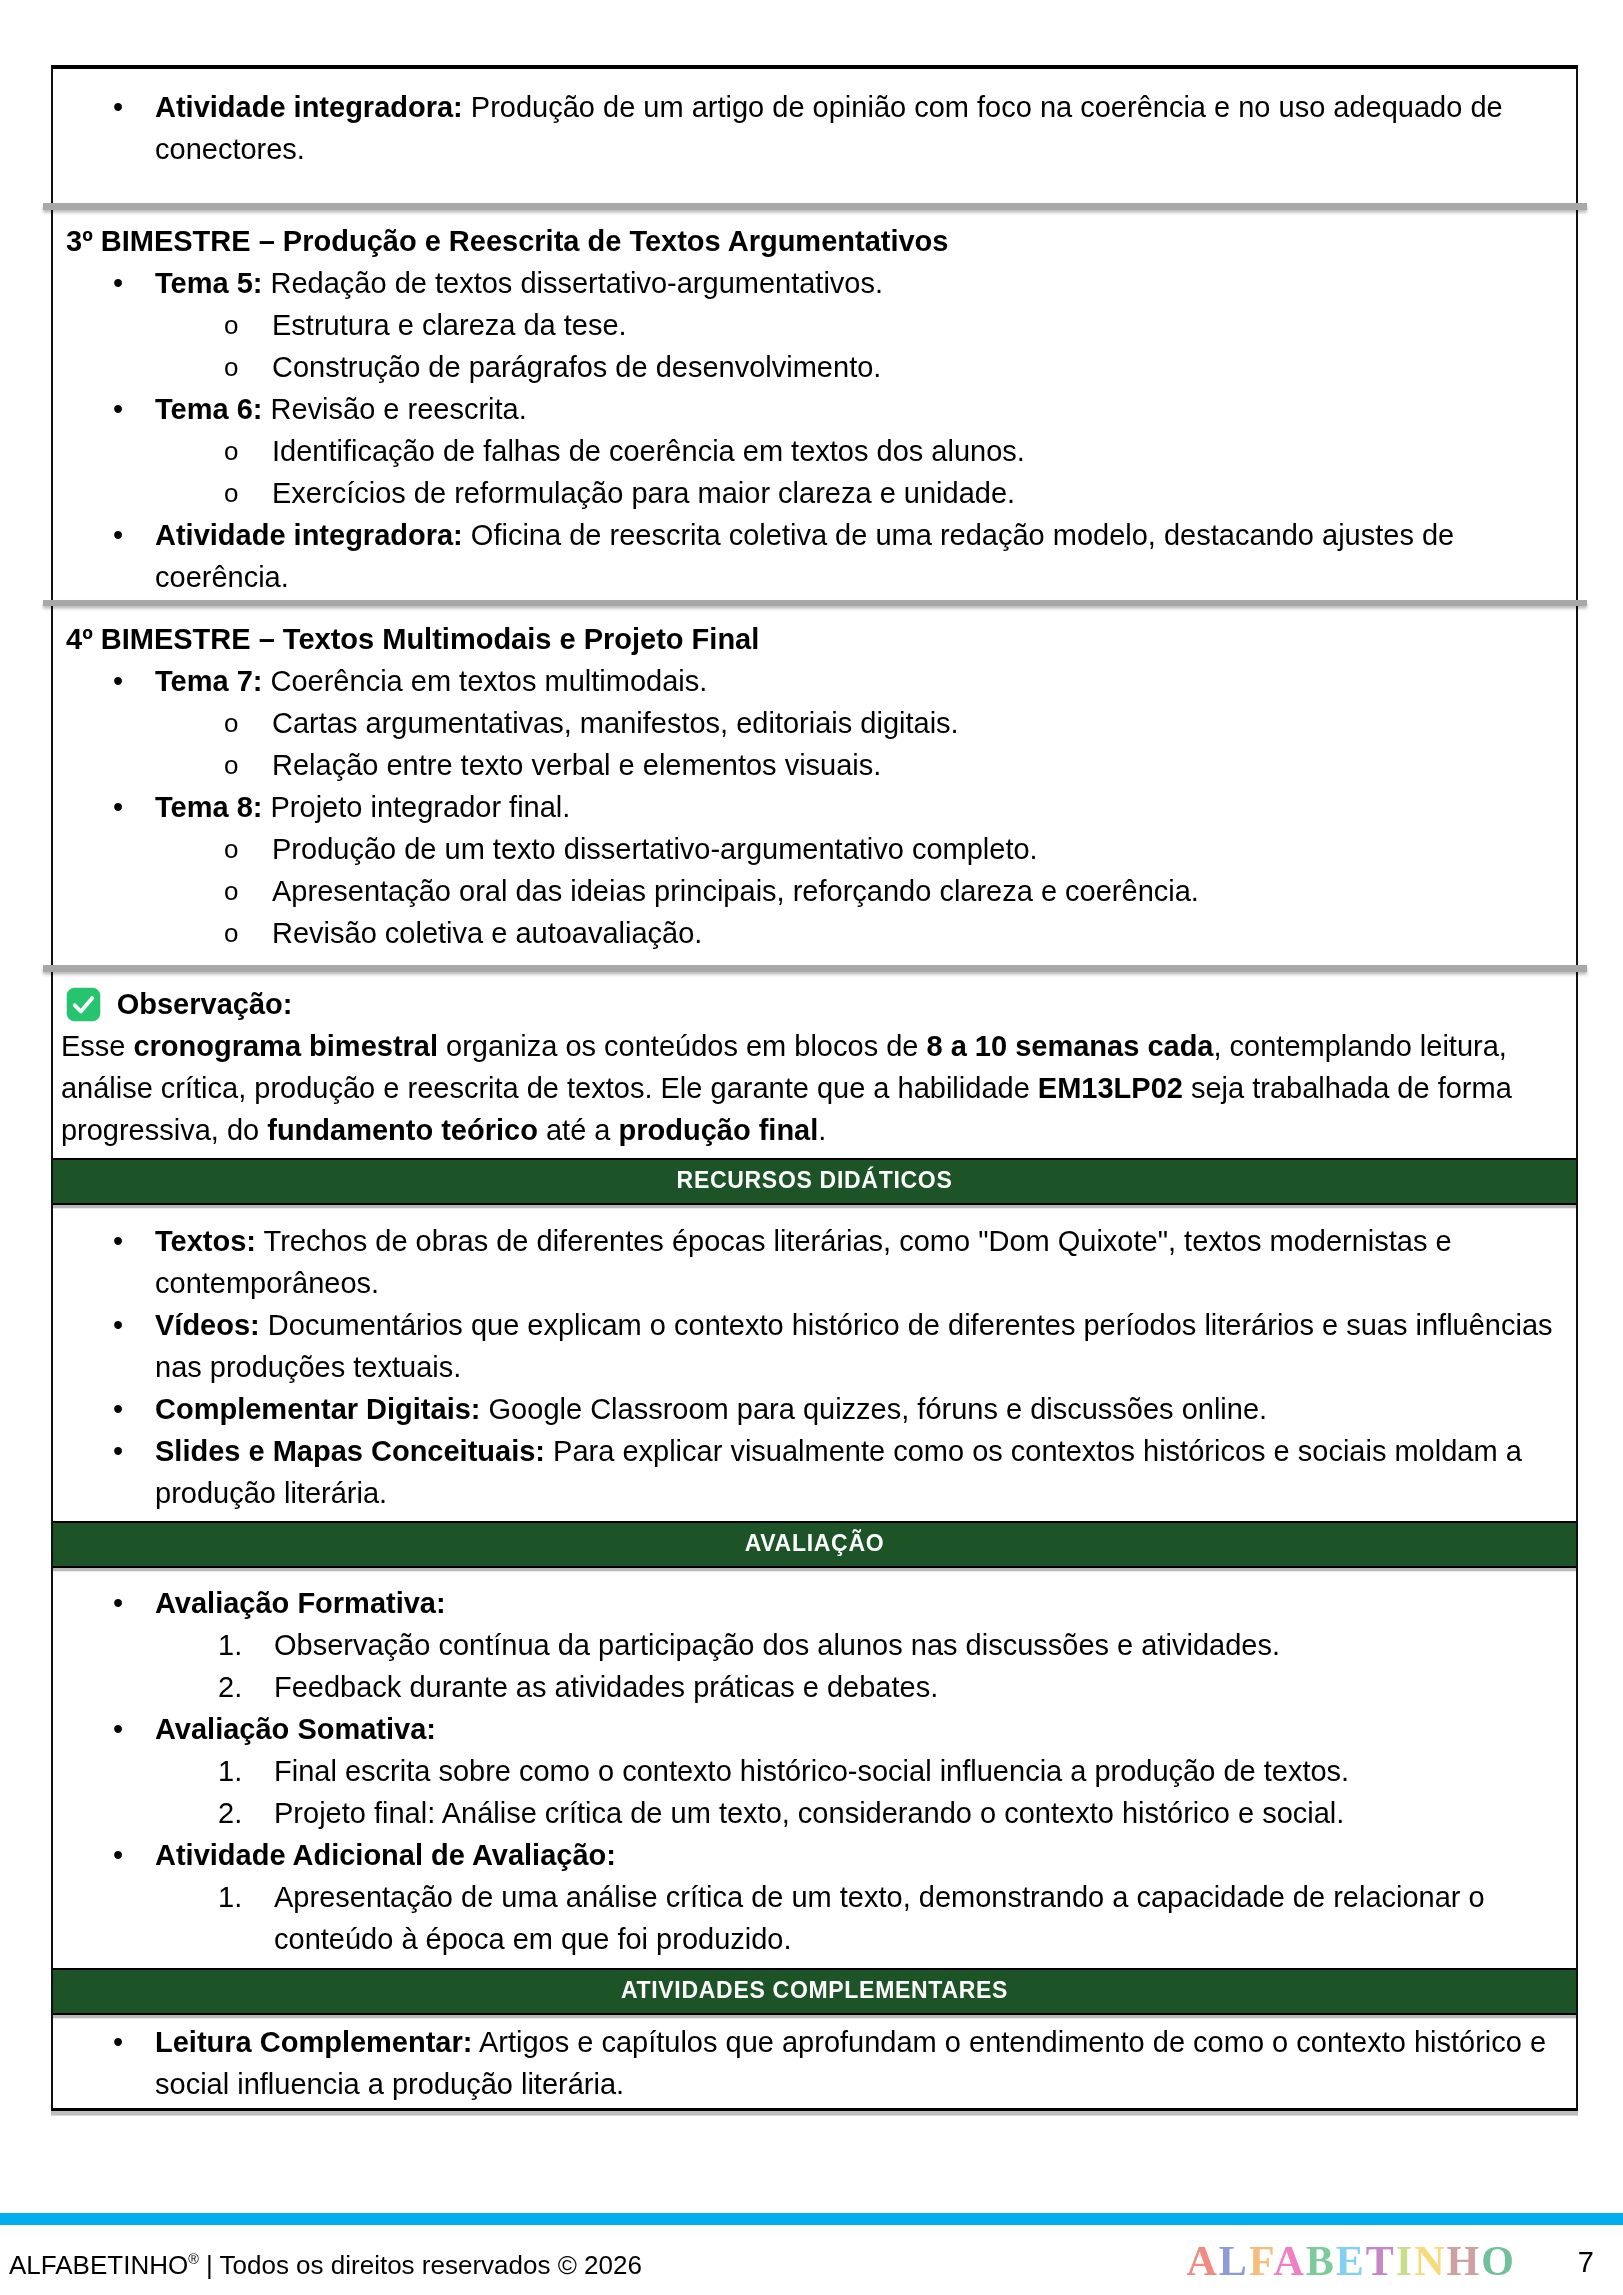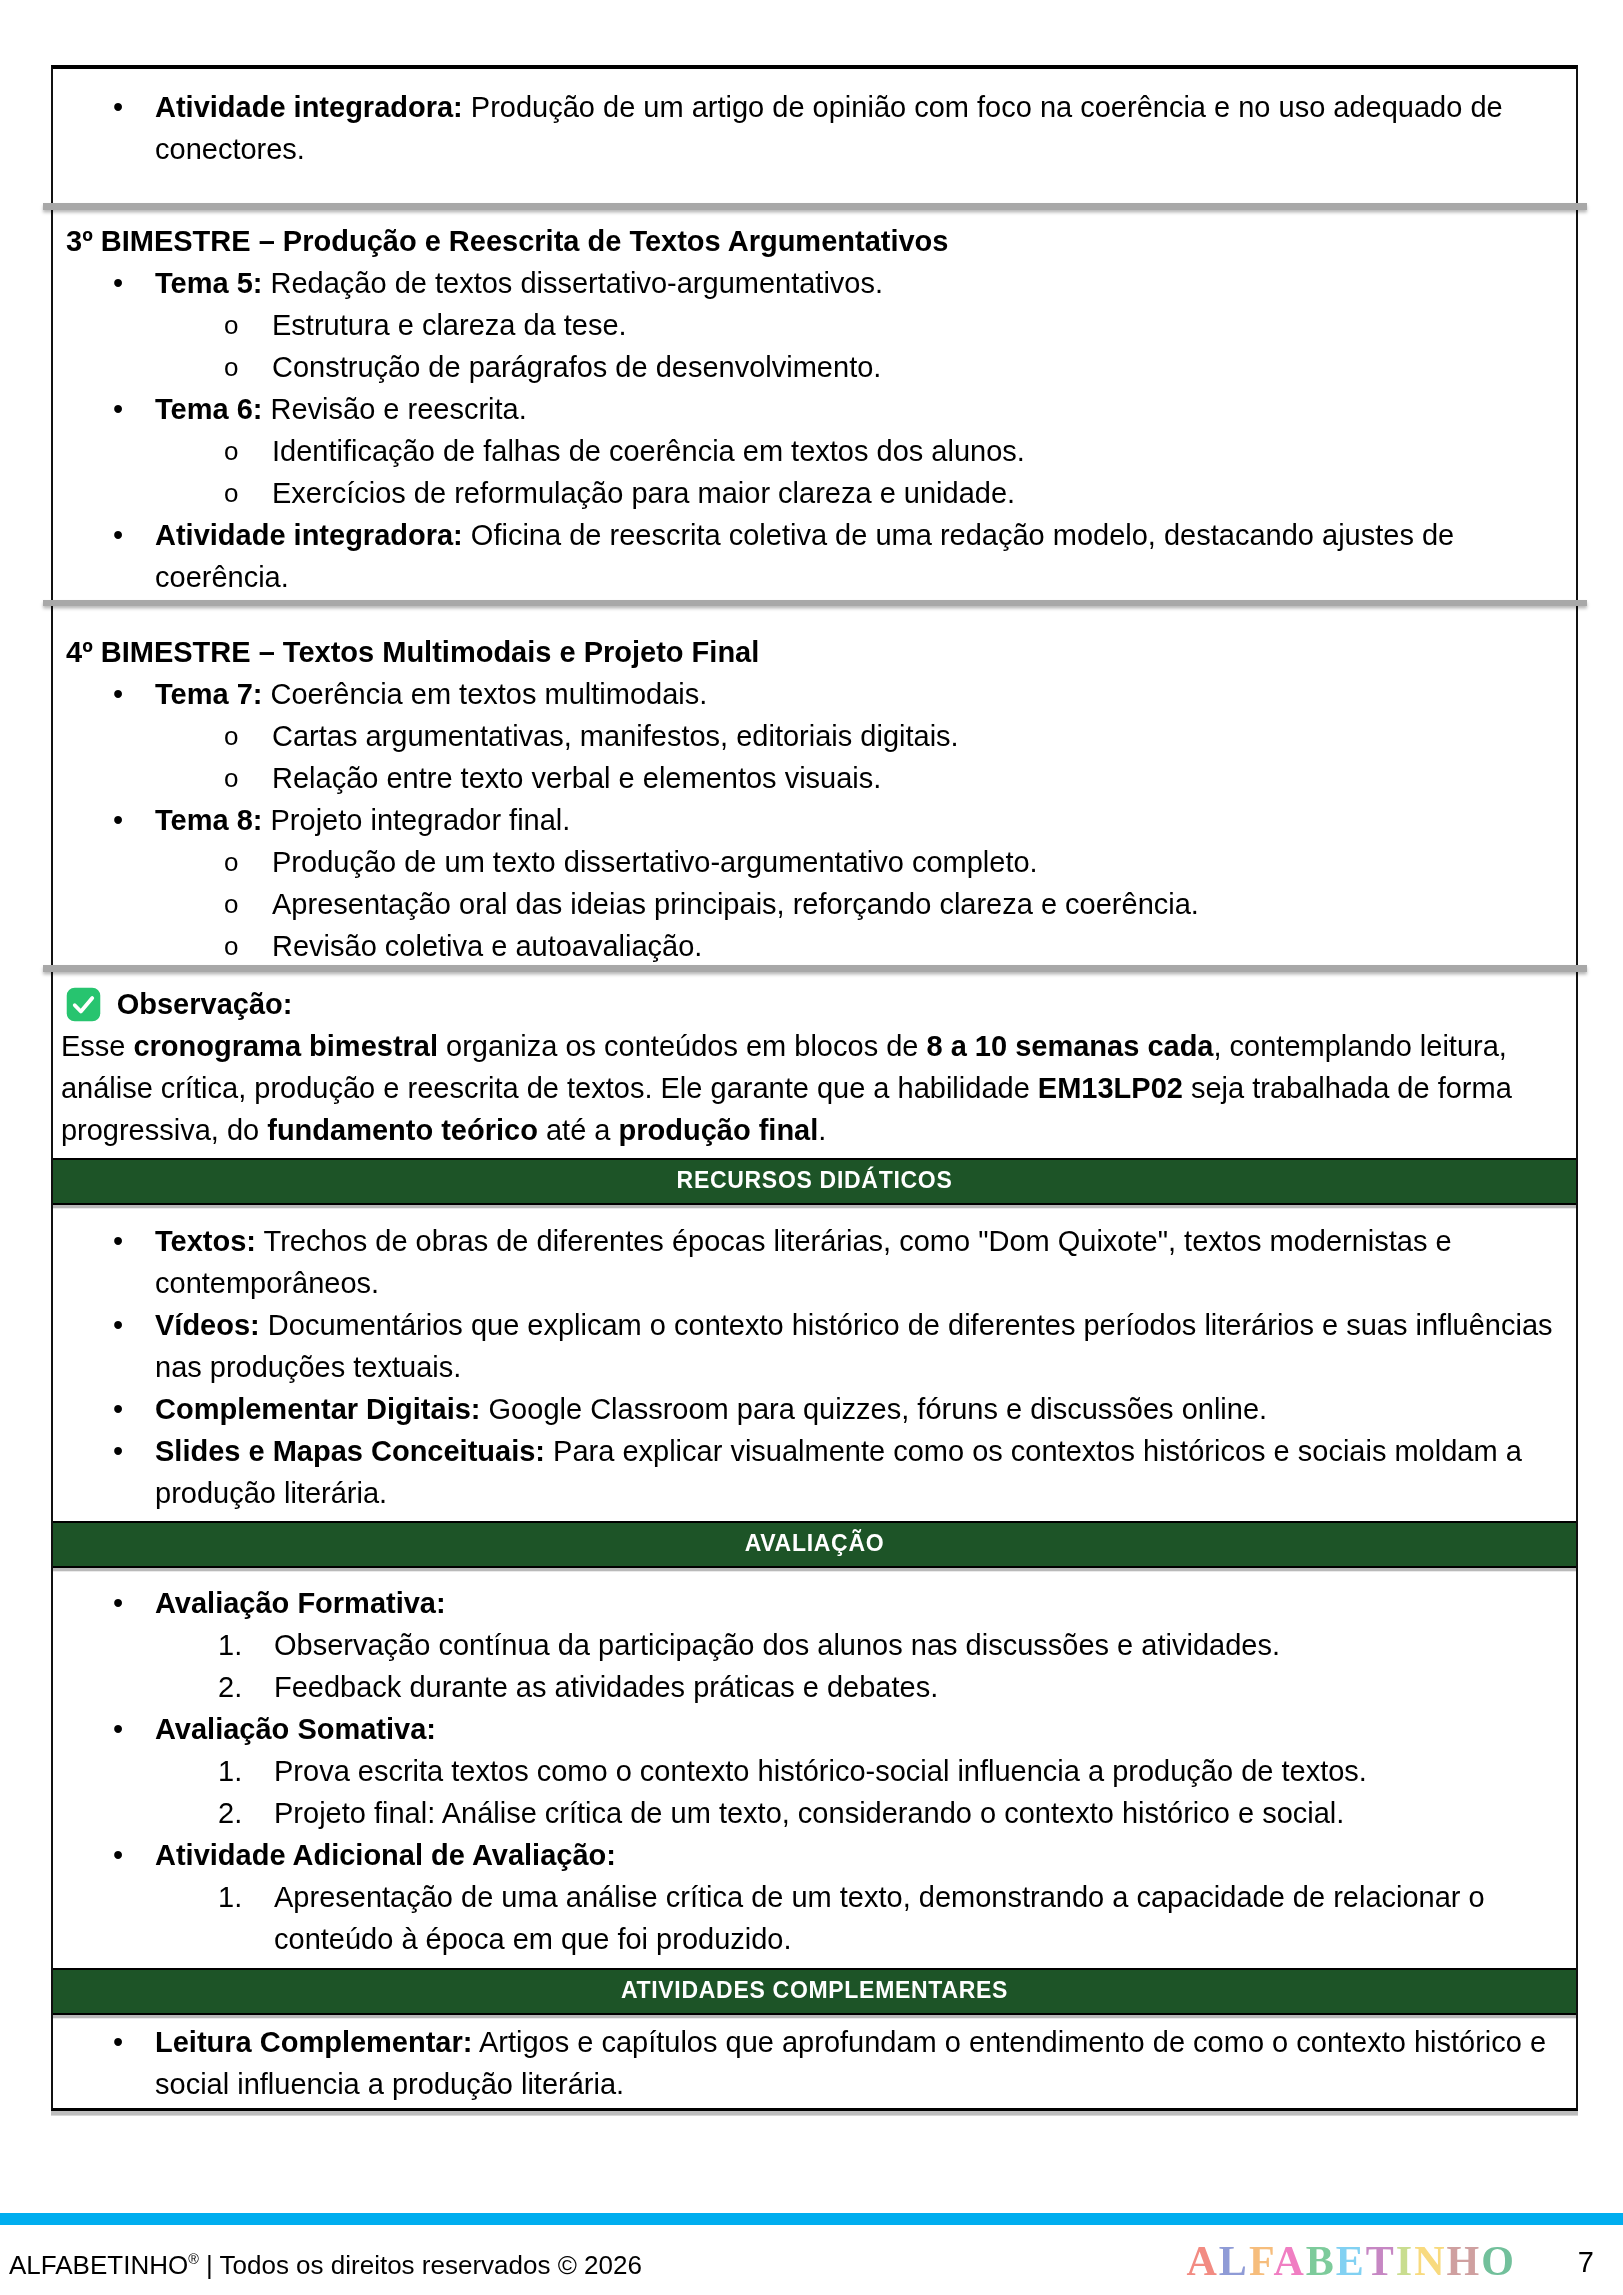--- a/index.html
+++ b/index.html
@@ -14,21 +14,21 @@
     border-top: 4.6px solid #000;
     border-bottom: 3.3px solid #000;
     border-left: 2px solid #111;
     border-right: 2px solid #111;
     background: #fff;
     box-shadow: 0 4.6px 0 #bdbdbd;
   }
   .row { overflow: hidden; }
   .row-a    { height: 134px; padding-top: 17px; border-radius: 19px; }
   .row-b    { height: 390px; padding-top: 10.5px; }
-  .row-c    { height: 359px; padding-top: 25px; border-radius: 21px; }
+  .row-c    { height: 359px; padding-top: 12px; border-radius: 21px; }
   .row-obs  { height: 186px; padding-top: 11.8px; }
   .row-rec  { height: 316px; padding-top: 15.7px; }
   .row-aval { height: 400px; padding-top: 14.4px; }
   .row-leit { height: 93px; padding-top: 6.5px; border-radius: 32px; }
 
   .divider {
     height: 6.5px; background: #a8a8a8; margin: 0 -10.5px;
     box-shadow: 0 2.6px 3.3px rgba(0,0,0,.28);
     position: relative; z-index: 2;
   }
@@ -196,21 +196,21 @@
     <div class="oli">
       <span class="num">2.</span>
       <span class="tx">Feedback durante as atividades práticas e debates.</span>
     </div>
     <div class="li1">
       <span class="mk bullet"></span>
       <span class="tx b">Avaliação Somativa:</span>
     </div>
     <div class="oli">
       <span class="num">1.</span>
-      <span class="tx">Prova escrita textos como o contexto histórico-social influencia a produção de textos.</span>
+      <span class="tx">Final escrita sobre como o contexto histórico-social influencia a produção de textos.</span>
     </div>
     <div class="oli">
       <span class="num">2.</span>
       <span class="tx">Projeto final: Análise crítica de um texto, considerando o contexto histórico e social.</span>
     </div>
     <div class="li1">
       <span class="mk bullet"></span>
       <span class="tx b">Atividade Adicional de Avaliação:</span>
     </div>
     <div class="oli">

